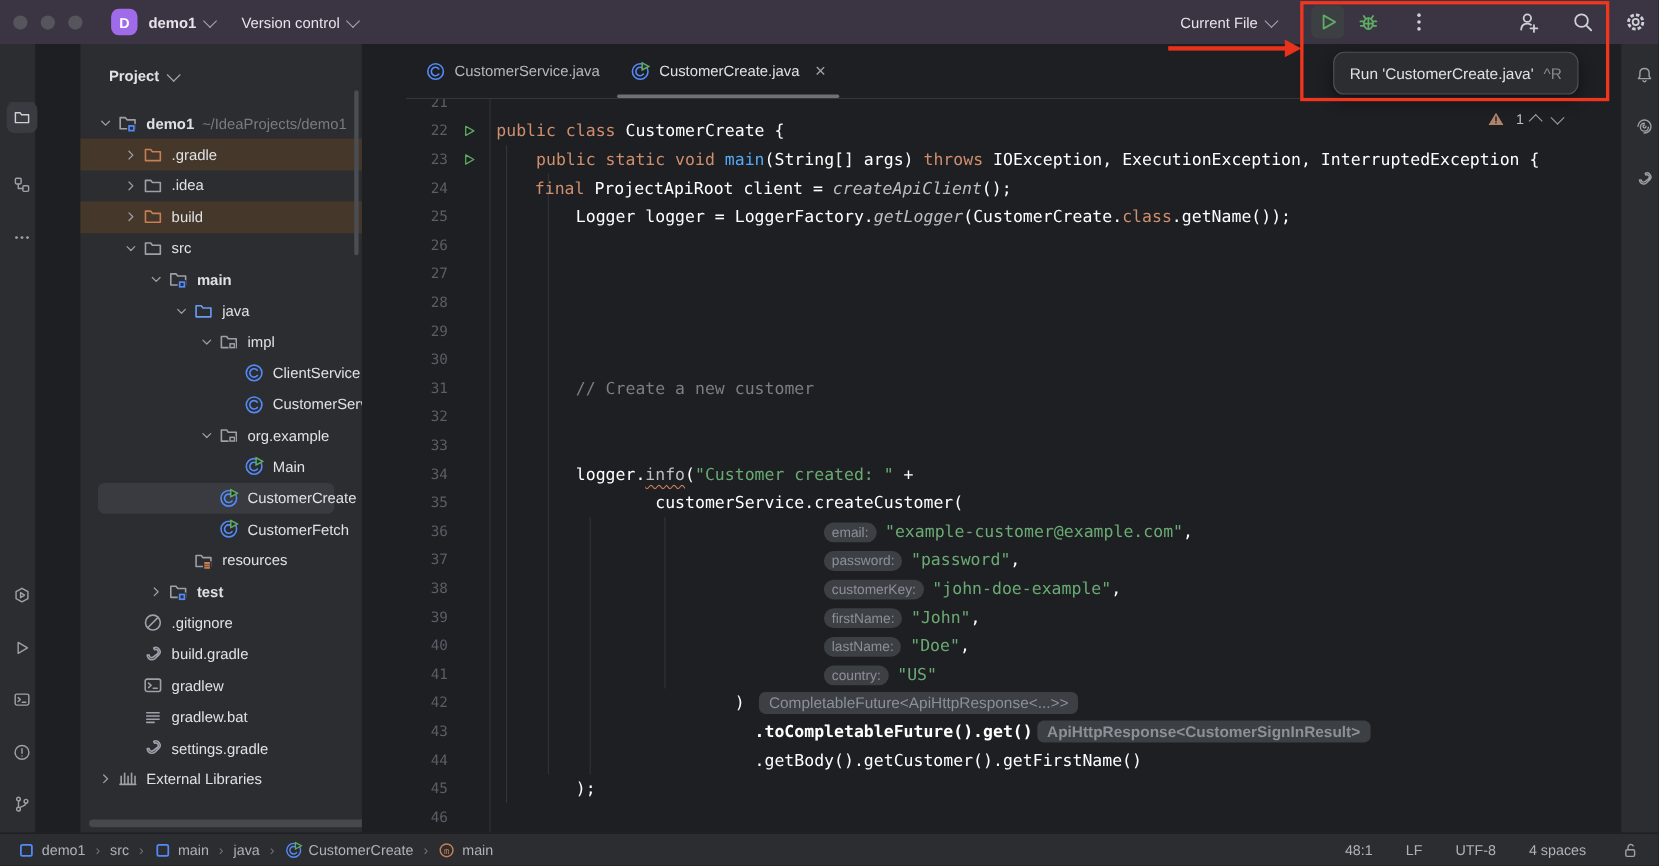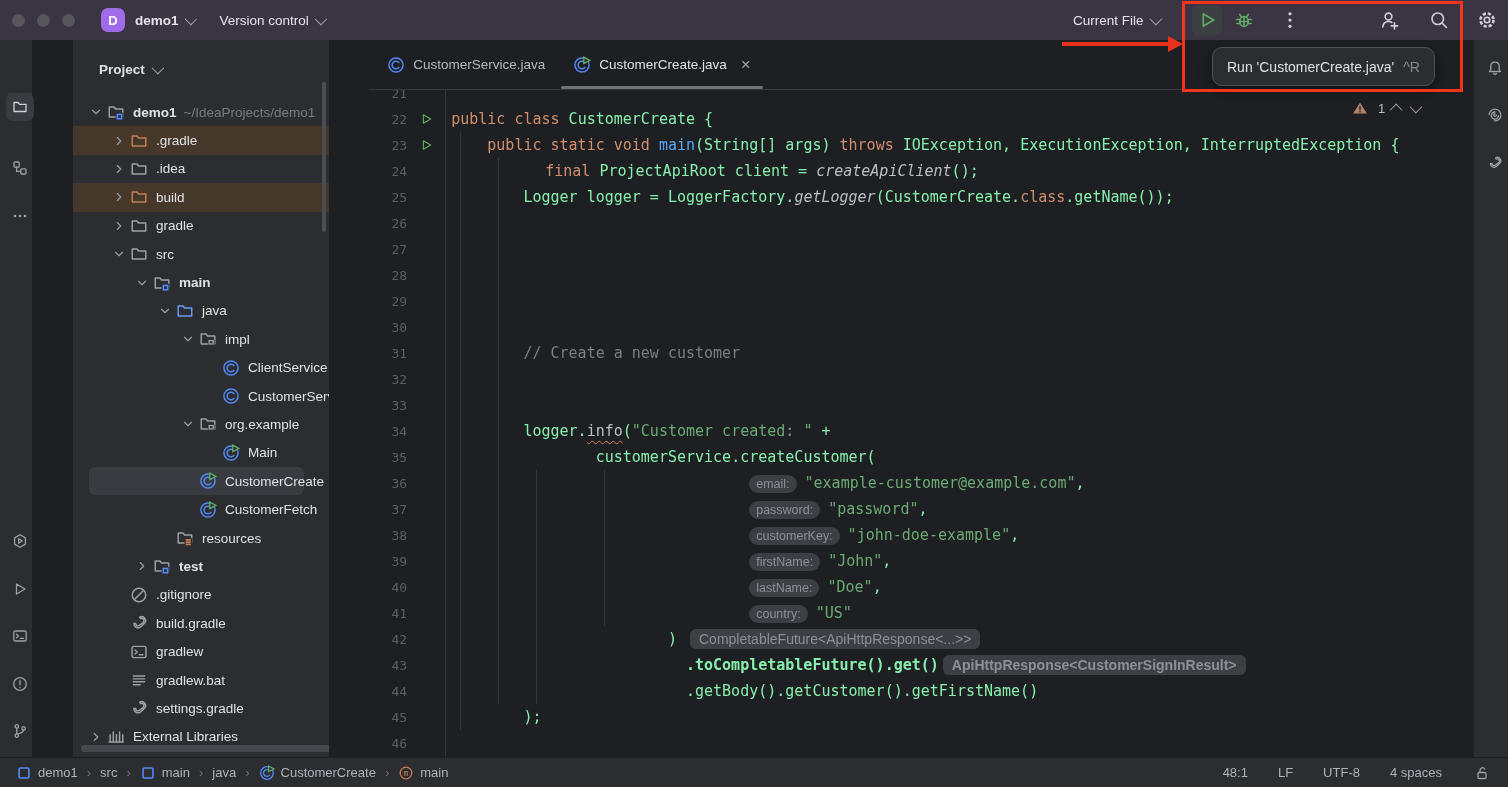--- a/index.html
+++ b/index.html
@@ -67,21 +67,21 @@
   .tab.active::after { content:""; position:absolute; left:2px; right:2px; bottom:0; height:3px;
                        background:#6e7277; border-radius:2px; }
   .tab .close { color:#9da0a8; font-size:17px; margin-left:6px; line-height:1; }
   .codewrap { position:absolute; left:0; top:50px; right:0; bottom:0; overflow:hidden; }
   .codelines { position:absolute; left:0; top:-10px; right:0; }
   .cline { height:26px; display:flex; align-items:center;
            font-family:"DejaVu Sans Mono", monospace; font-size:15px; color:#bcbec4; white-space:pre; }
   .lnum { width:38px; min-width:38px; text-align:right; color:#5a5e66; font-size:13px; }
   .runcell { width:38px; min-width:38px; display:flex; justify-content:center; }
   .ctext { padding-left:6px; }
-  .s-k { color:#cf8e6d; } .s-d { color:#86efac; } .s-f { color:#56a8f5; }
+  .s-k { color:#cf8e6d; } .s-d { color:#ffffff; } .s-f { color:#56a8f5; }
   .s-i { color:#bcbec4; font-style:italic; } .s-s { color:#6aab73; } .s-c { color:#7a7e85; }
   .s-e { color:#bcbec4; text-decoration:underline wavy #c87b55 1px; text-underline-offset:4px; }
   .s-h { font-family:"Liberation Sans", sans-serif; font-size:12.5px; background:#3c3f44; color:#8c9097;
          border-radius:9px; padding:2px 7px; margin-right:8px; }
   .s-t { font-family:"Liberation Sans", sans-serif; font-size:14px; background:#3c3f44; color:#8c9097;
          border-radius:6px; padding:2px 9px; margin-left:4px; }
   .gutter-sep { position:absolute; left:76px; top:0; bottom:0; width:1px; background:#313438; }
   .iguide { position:absolute; width:1px; background:#313438; }
   .inspect { position:absolute; right:14px; top:8px; display:flex; align-items:center; gap:8px;
              color:#bcbec4; font-size:13px; }
@@ -314,35 +314,20 @@
               <svg viewBox="0 0 16 16">
                 <path d="M2 12.5 V3.5 h4.2 l1.4 1.8 H14 v7.2 z" fill="none" stroke-width="1.3" stroke-linecap="round" stroke-linejoin="round" stroke="#c77d55"></path>
               </svg>
             </span>
             <span>build</span>
           </div>
           <div class="trow" style="padding-left: 34px;">
             <span class="chevbox">
               <span class="icon16 icon-s" style="width:14px;height:14px">
                 <svg viewBox="0 0 16 16">
-                  <path d="M6 4 l4 4 -4 4" fill="none" stroke-width="1.3" stroke-linecap="round" stroke-linejoin="round" stroke="#9da0a8"></path>
-                </svg>
-              </span>
-            </span>
-            <span class="ticon">
-              <svg viewBox="0 0 16 16">
-                <path d="M2 12.5 V3.5 h4.2 l1.4 1.8 H14 v7.2 z" fill="none" stroke-width="1.3" stroke-linecap="round" stroke-linejoin="round" stroke="#9da0a8"></path>
-              </svg>
-            </span>
-            <span>gradle</span>
-          </div>
-          <div class="trow" style="padding-left: 34px;">
-            <span class="chevbox">
-              <span class="icon16 icon-s" style="width:14px;height:14px">
-                <svg viewBox="0 0 16 16">
                   <path d="M4 6 l4 4 4 -4" fill="none" stroke-width="1.3" stroke-linecap="round" stroke-linejoin="round" stroke="#9da0a8"></path>
                 </svg>
               </span>
             </span>
             <span class="ticon">
               <svg viewBox="0 0 16 16">
                 <path d="M2 12.5 V3.5 h4.2 l1.4 1.8 H14 v7.2 z" fill="none" stroke-width="1.3" stroke-linecap="round" stroke-linejoin="round" stroke="#9da0a8"></path>
               </svg>
             </span>
             <span>src</span>
@@ -587,21 +572,21 @@
         <div class="iguide" style="left:167px; top:380px; height:234px;"></div>
         <div class="iguide" style="left:235px; top:380px; height:156px;"></div>
         <div class="codelines" id="codelines">
             <div class="cline"><span class="lnum">21</span><span class="runcell"></span><span class="ctext"></span></div>
             <div class="cline"><span class="lnum">22</span><span class="runcell"><span class="icon16 icon-s" style="width:14px;height:14px"><svg viewBox="0 0 16 16">
                     <path d="M5 3.2 L13.4 8 5 12.8 Z" fill="none" stroke-width="1.3" stroke-linecap="round" stroke-linejoin="round" stroke="#5fad65"></path>
                   </svg></span></span><span class="ctext" style="padding-left: 6px;"><span class="s-k">public class </span><span class="s-d">CustomerCreate {</span></span></div>
             <div class="cline"><span class="lnum">23</span><span class="runcell"><span class="icon16 icon-s" style="width:14px;height:14px"><svg viewBox="0 0 16 16">
                     <path d="M5 3.2 L13.4 8 5 12.8 Z" fill="none" stroke-width="1.3" stroke-linecap="round" stroke-linejoin="round" stroke="#5fad65"></path>
                   </svg></span></span><span class="ctext" style="padding-left: 42.12px;"><span class="s-k">public static void </span><span class="s-f">main</span><span class="s-d">(String[] args) </span><span class="s-k">throws</span><span class="s-d"> IOException, ExecutionException, InterruptedException {</span></span></div>
-            <div class="cline"><span class="lnum">24</span><span class="runcell"></span><span class="ctext" style="padding-left: 100px;"><span class="s-k">final</span><span class="s-d"> ProjectApiRoot client = </span><span class="s-i">createApiClient</span><span class="s-d">();</span></span></div>
+            <div class="cline"><span class="lnum">24</span><span class="runcell"></span><span class="ctext" style="padding-left: 41px;"><span class="s-k">final</span><span class="s-d"> ProjectApiRoot client = </span><span class="s-i">createApiClient</span><span class="s-d">();</span></span></div>
             <div class="cline"><span class="lnum">25</span><span class="runcell"></span><span class="ctext" style="padding-left: 78.24px;"><span class="s-d">Logger logger = LoggerFactory.</span><span class="s-i">getLogger</span><span class="s-d">(CustomerCreate.</span><span class="s-k">class</span><span class="s-d">.getName());</span></span></div>
             <div class="cline"><span class="lnum">26</span><span class="runcell"></span></div>
             <div class="cline"><span class="lnum">27</span><span class="runcell"></span><span class="ctext"></span></div>
             <div class="cline"><span class="lnum">28</span><span class="runcell"></span><span class="ctext"></span></div>
             <div class="cline"><span class="lnum">29</span><span class="runcell"></span><span class="ctext"></span></div>
             <div class="cline"><span class="lnum">30</span><span class="runcell"></span><span class="ctext"></span></div>
             <div class="cline"><span class="lnum">31</span><span class="runcell"></span><span class="ctext" style="padding-left: 78.24px;"><span class="s-c">// Create a new customer</span></span></div>
             <div class="cline"><span class="lnum">32</span><span class="runcell"></span><span class="ctext"></span></div>
             <div class="cline"><span class="lnum">33</span><span class="runcell"></span><span class="ctext"></span></div>
             <div class="cline"><span class="lnum">34</span><span class="runcell"></span><span class="ctext" style="padding-left: 78.24px;"><span class="s-d">logger.</span><span class="s-e">info</span><span class="s-d">(</span><span class="s-s">"Customer created: "</span><span class="s-d"> +</span></span></div>

